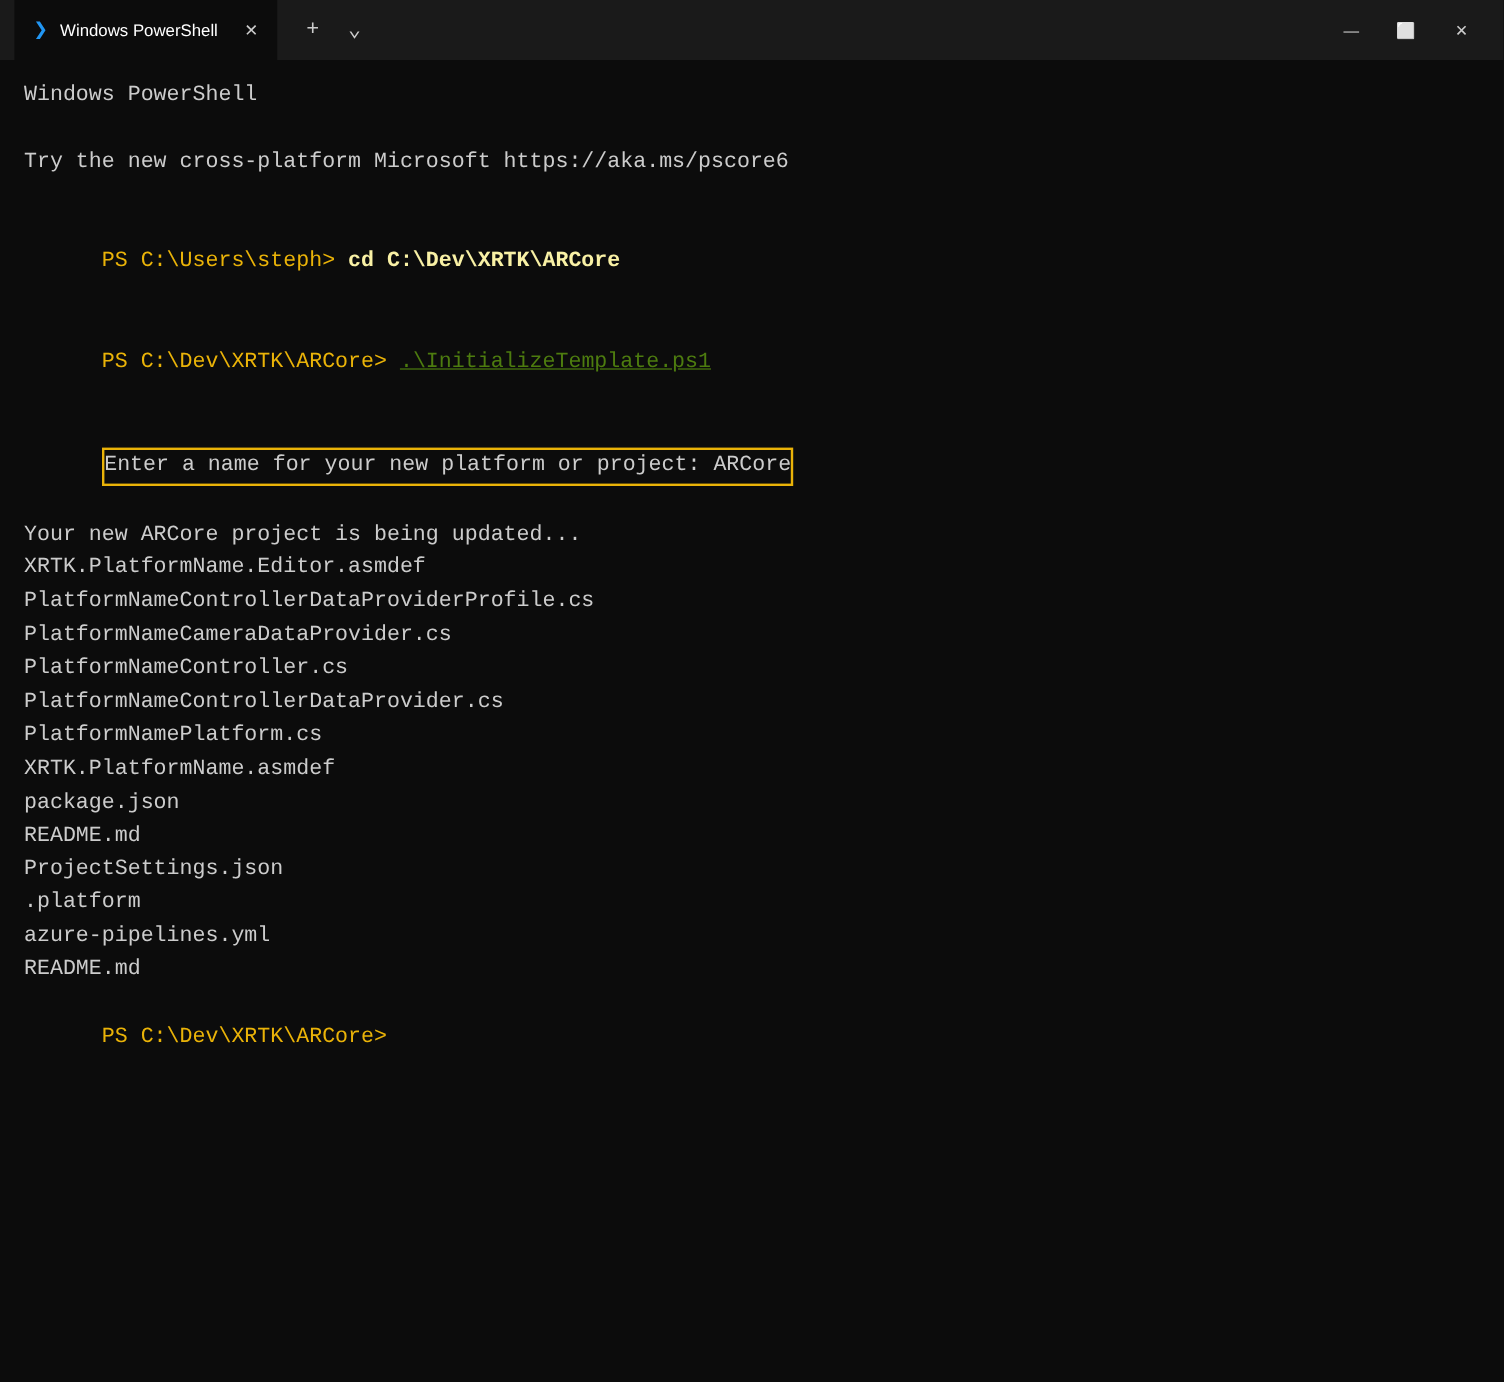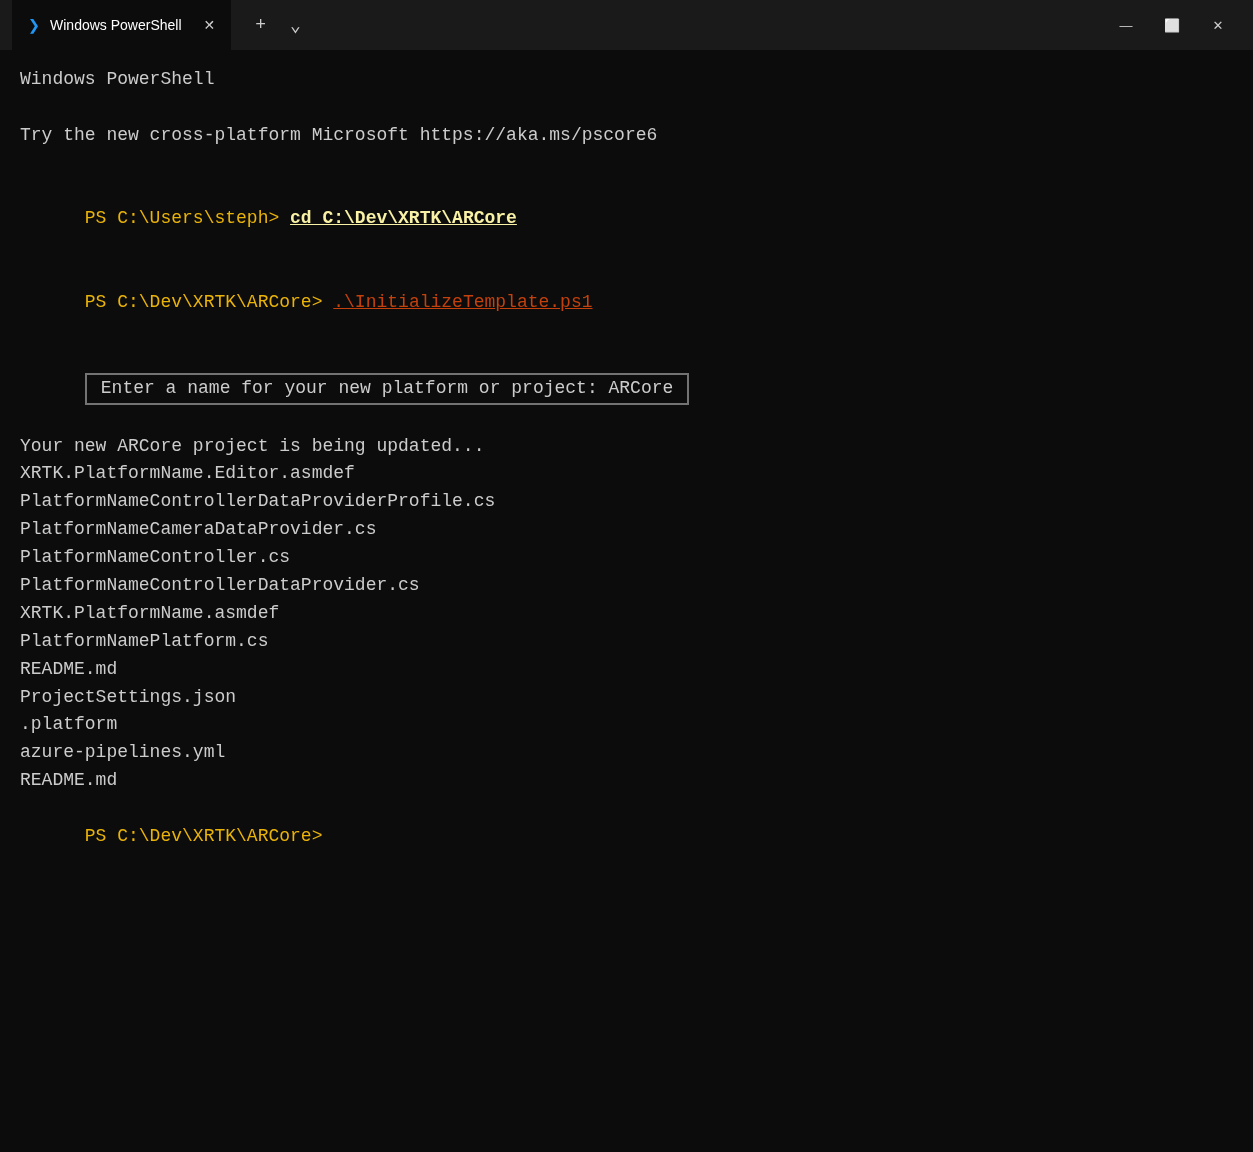--- a/index.html
+++ b/index.html
@@ -109,33 +109,32 @@
       display: block;
       font-size: 18px;
       line-height: 1.55;
     }
 
     .line-empty {
       height: 1.55em;
     }
 
     .yellow {
-      color: #c2410c;
+      color: #4d7c0f;
     }
 
     .cmd-text {
       color: #f9f1a5;
       font-weight: bold;
-      text-decoration: underline;
     }
 
     .highlight-box {
       display: inline-block;
-      border: 2px solid #737373;
-      padding: 0 14px;
+      border: 2px solid #eab308;
+      padding: 0 0;
       background: transparent;
     }
 
     .prompt {
       color: #eab308;
     }
   </style>
 </head>
 <body>
 
@@ -171,22 +170,23 @@
     </span>
     <span class="line">
       <span class="highlight-box">Enter a name for your new platform or project: ARCore</span>
     </span>
     <span class="line">Your new ARCore project is being updated...</span>
     <span class="line">XRTK.PlatformName.Editor.asmdef</span>
     <span class="line">PlatformNameControllerDataProviderProfile.cs</span>
     <span class="line">PlatformNameCameraDataProvider.cs</span>
     <span class="line">PlatformNameController.cs</span>
     <span class="line">PlatformNameControllerDataProvider.cs</span>
+    <span class="line">PlatformNamePlatform.cs</span>
     <span class="line">XRTK.PlatformName.asmdef</span>
-    <span class="line">PlatformNamePlatform.cs</span>
+    <span class="line">package.json</span>
     <span class="line">README.md</span>
     <span class="line">ProjectSettings.json</span>
     <span class="line">.platform</span>
     <span class="line">azure-pipelines.yml</span>
     <span class="line">README.md</span>
     <span class="line">
       <span class="prompt">PS C:\Dev\XRTK\ARCore&gt; </span>
     </span>
   </div>
 </div>

